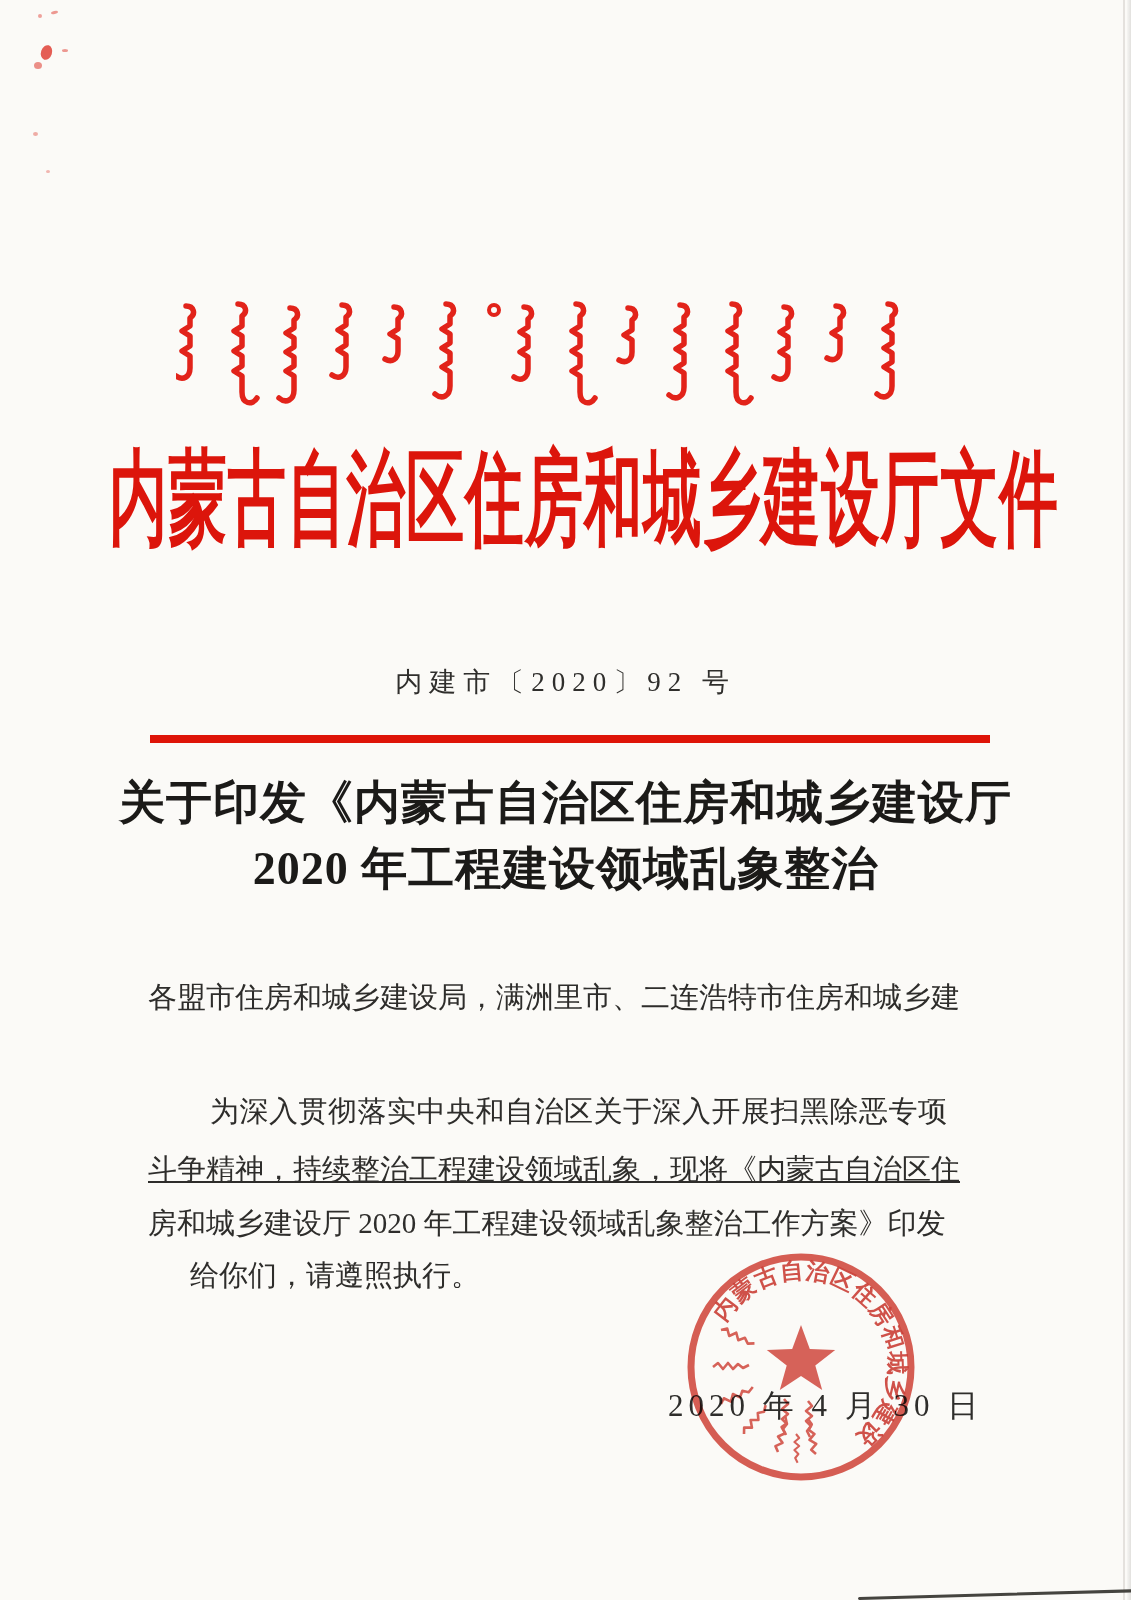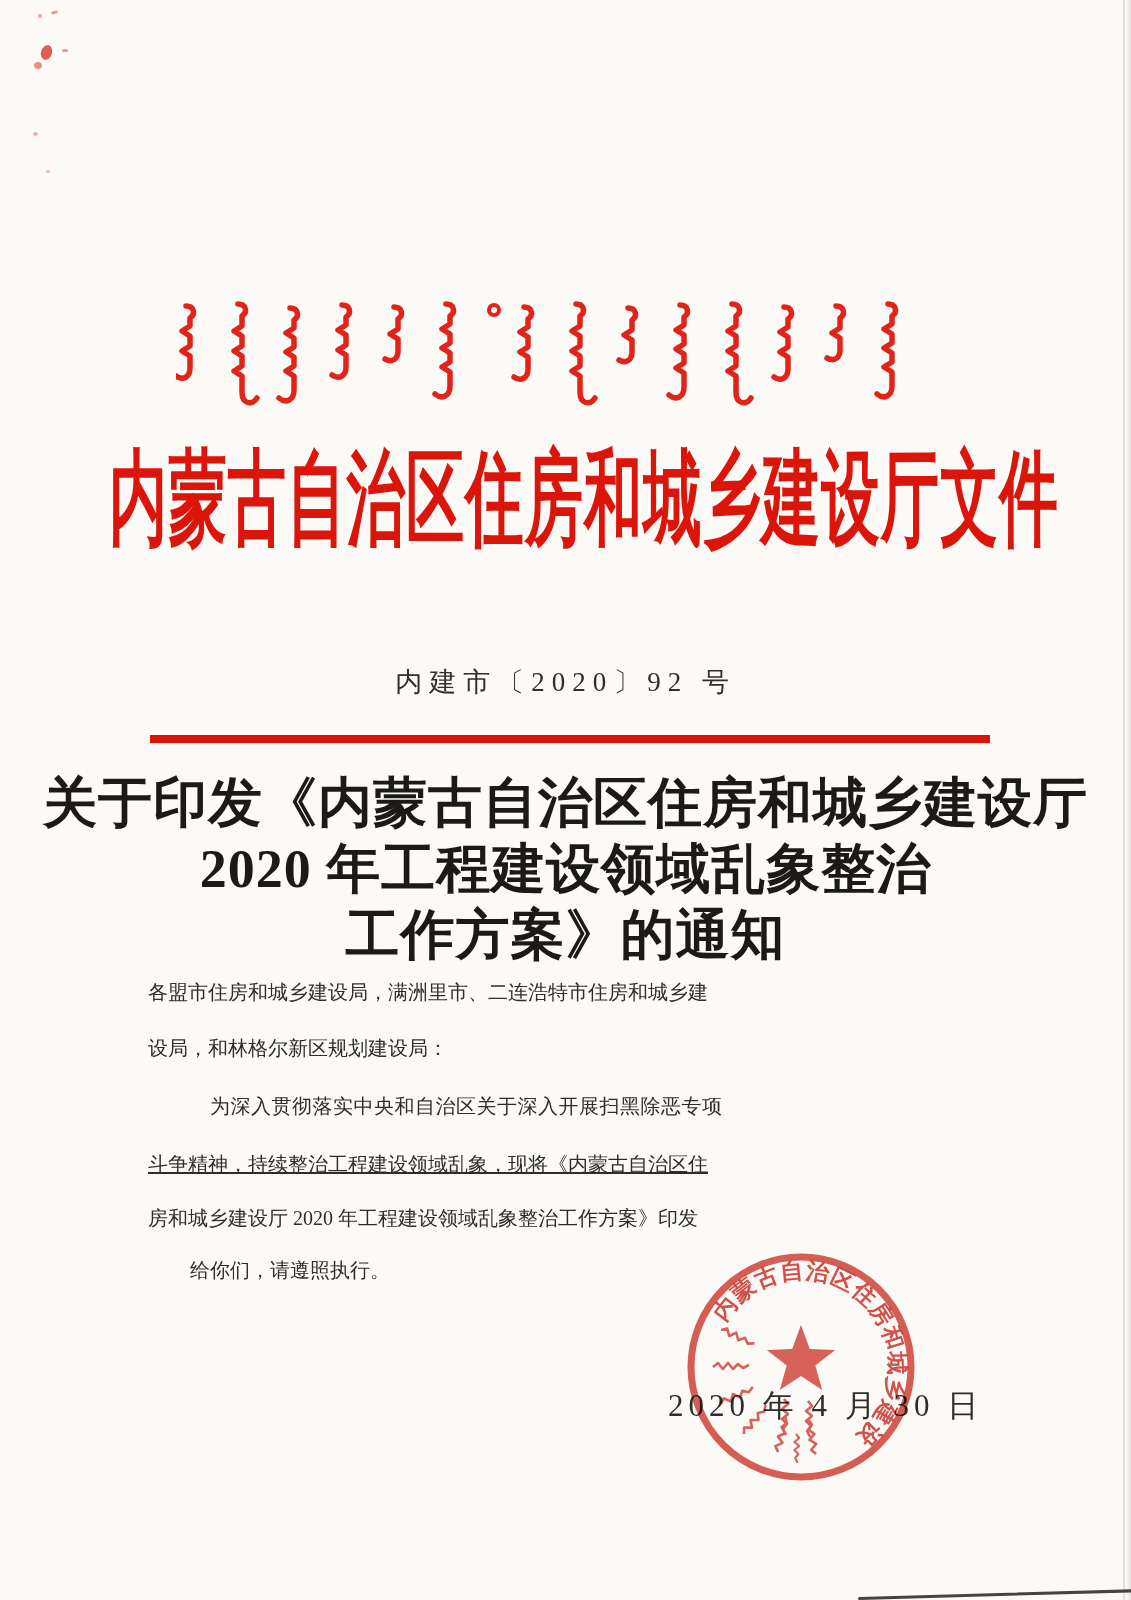--- a/index.html
+++ b/index.html
@@ -23,24 +23,24 @@
     flex:none;white-space:nowrap;font-size:104px;line-height:1.12;font-weight:bold;
     color:#dc150b;letter-spacing:2px;transform:scaleX(0.56);transform-origin:center;
   }
 
   .doc-number{position:absolute;top:664px;left:0;width:100%;text-align:center;
     font-size:27px;letter-spacing:7px;color:#2f2e2c;}
 
   .red-line{position:absolute;left:150px;top:735px;width:840px;height:8px;background:#de1408;}
 
   .doc-title{position:absolute;left:0;top:770px;width:100%;text-align:center;
-    font-weight:bold;color:#1b1a18;font-size:54px;line-height:66px;letter-spacing:1px;white-space:nowrap;}
+    font-weight:bold;color:#1b1a18;font-size:46px;line-height:66px;letter-spacing:1px;white-space:nowrap;}
   .doc-title div{height:66px;}
 
-  .bline{position:absolute;left:148px;width:848px;font-size:20px;color:#2e2d2b;
+  .bline{position:absolute;left:148px;width:848px;font-size:29px;color:#2e2d2b;
     letter-spacing:0px;white-space:nowrap;line-height:1.2;}
   .indent2{padding-left:62px;letter-spacing:0.5px;}
 
   .date{position:absolute;left:668px;top:1385px;font-size:31px;letter-spacing:5px;color:#2e2d2b;white-space:nowrap;}
 
   .seal{position:absolute;left:683px;top:1249px;mix-blend-mode:multiply;}
 </style>
 </head>
 <body>
 
@@ -82,25 +82,23 @@
     <span>内蒙古自治区住房和城乡建设厅文件</span>
   </div>
 
   <div class="doc-number">内建市〔2020〕92 号</div>
 
   <div class="red-line"></div>
 
   <div class="doc-title">
     <div>关于印发《内蒙古自治区住房和城乡建设厅</div>
     <div>2020 年工程建设领域乱象整治</div>
-    <div>工作方案》的通知</div>
   </div>
 
   <div class="bline" style="top:980px;">各盟市住房和城乡建设局，满洲里市、二连浩特市住房和城乡建</div>
-  <div class="bline" style="top:1036px;">设局，和林格尔新区规划建设局：</div>
   <div class="bline indent2" style="top:1094px;">为深入贯彻落实中央和自治区关于深入开展扫黑除恶专项</div>
   <div class="bline" style="top:1152px;text-decoration:underline;">斗争精神，持续整治工程建设领域乱象，现将《内蒙古自治区住</div>
   <div class="bline" style="top:1206px;">房和城乡建设厅 2020 年工程建设领域乱象整治工作方案》印发</div>
   <div class="bline" style="top:1258px;margin-left:42px;">给你们，请遵照执行。</div>
 
   <div class="date">2020 年 4 月 30 日</div>
 
   <svg class="seal" width="236" height="236" viewBox="0 0 236 236">
     <defs>
       <path id="seal-arc" d="M 42 74 A 88 88 0 1 1 162 194" fill="none"></path>

